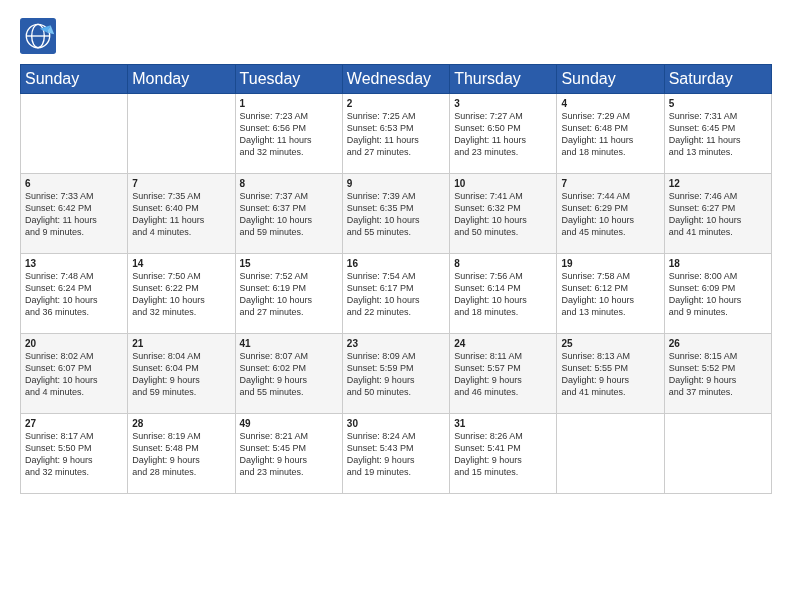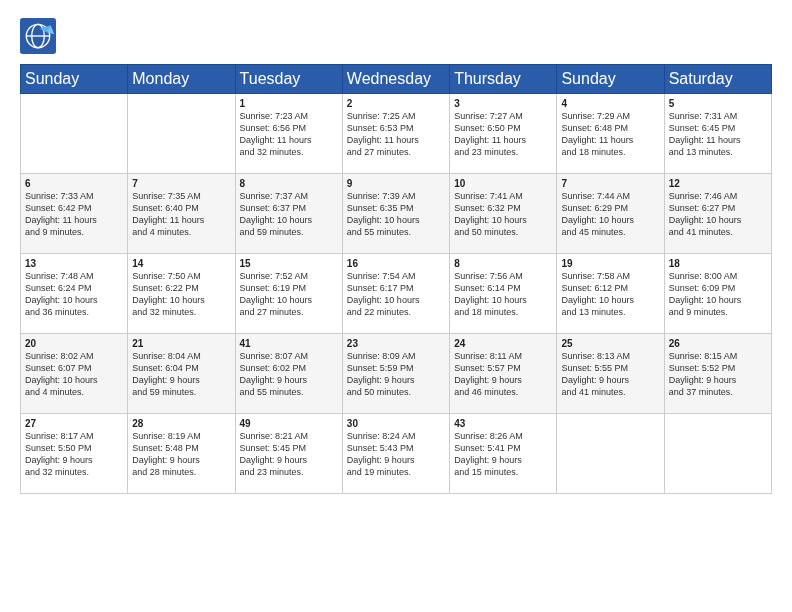--- a/index.html
+++ b/index.html
@@ -259,21 +259,21 @@
           </td>
           <td>
             <span class="day-num">49</span>
             <div class="day-info">Sunrise: 8:21 AM<br>Sunset: 5:45 PM<br>Daylight: 9 hours<br>and 23 minutes.</div>
           </td>
           <td>
             <span class="day-num">30</span>
             <div class="day-info">Sunrise: 8:24 AM<br>Sunset: 5:43 PM<br>Daylight: 9 hours<br>and 19 minutes.</div>
           </td>
           <td>
-            <span class="day-num">43</span>
+            <span class="day-num">31</span>
             <div class="day-info">Sunrise: 8:26 AM<br>Sunset: 5:41 PM<br>Daylight: 9 hours<br>and 15 minutes.</div>
           </td>
           <td class="empty-cell"></td>
           <td class="empty-cell"></td>
         </tr>
       </tbody>
   </table>
 </div>
 
 </body></html>

